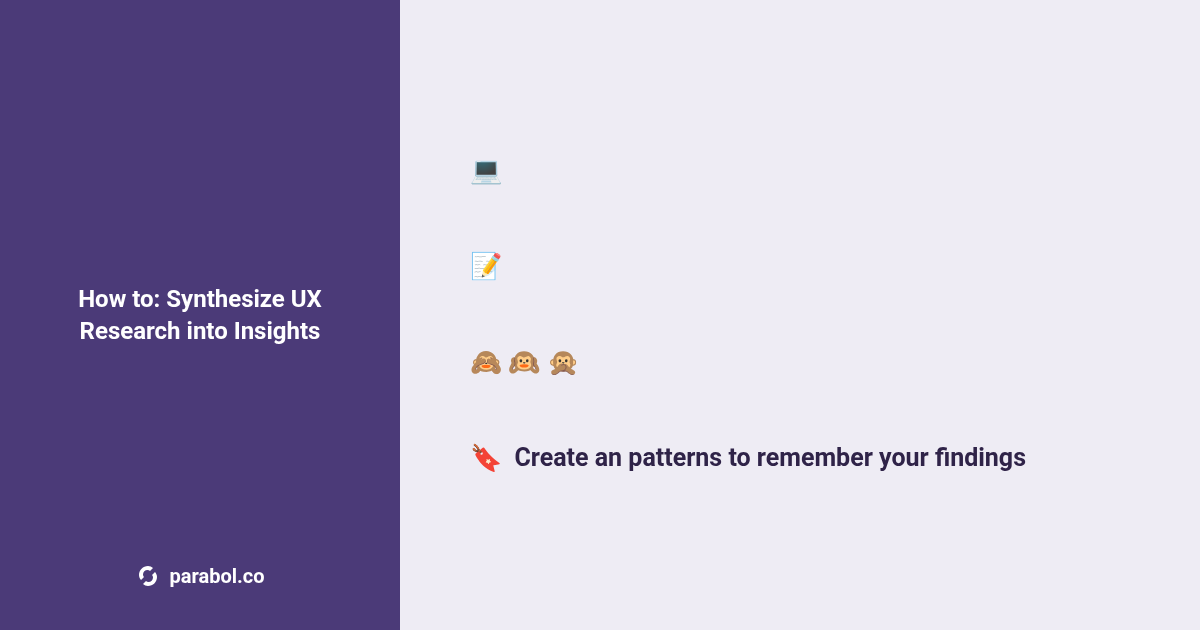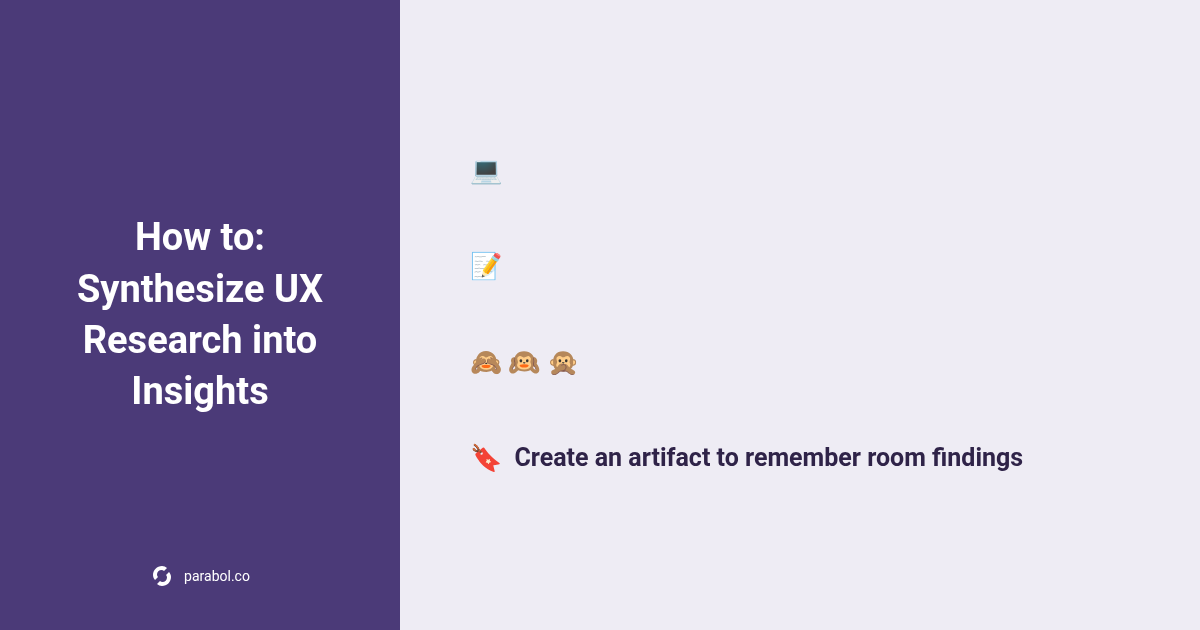--- a/index.html
+++ b/index.html
@@ -20,21 +20,21 @@
     background: #4B3A78;
     display: flex;
     flex-direction: column;
     justify-content: center;
     align-items: center;
     position: relative;
     padding: 0 40px;
   }
   .title {
     color: #FFFFFF;
-    font-size: 38px;
+    font-size: 24px;
     font-weight: 700;
     text-align: center;
     line-height: 1.35;
   }
   .logo-wrap {
     position: absolute;
     bottom: 42px;
     left: 0;
     right: 0;
     display: flex;
@@ -42,22 +42,22 @@
     align-items: center;
     gap: 10px;
     color: #FFFFFF;
   }
   .logo-icon {
     width: 24px;
     height: 24px;
     display: inline-block;
   }
   .logo-text {
-    font-size: 14px;
-    font-weight: 400;
+    font-size: 20px;
+    font-weight: 700;
     color: #FFFFFF;
   }
   .main {
     width: 800px;
     height: 630px;
     background: #EEECF4;
     display: flex;
     flex-direction: column;
     justify-content: center;
     padding: 0 60px 0 70px;
@@ -100,15 +100,15 @@
     <span class="emoji">💻</span>
   </div>
   <div class="item">
     <span class="emoji">📝</span>
   </div>
   <div class="item">
     <span class="emoji">🙈 🙉 🙊</span>
   </div>
   <div class="item">
     <span class="emoji">🔖</span>
-    <span>Create an artifact to remember room findings</span>
+    <span>Create an patterns to remember your findings</span>
   </div>
 </div>
 
 </body></html>

